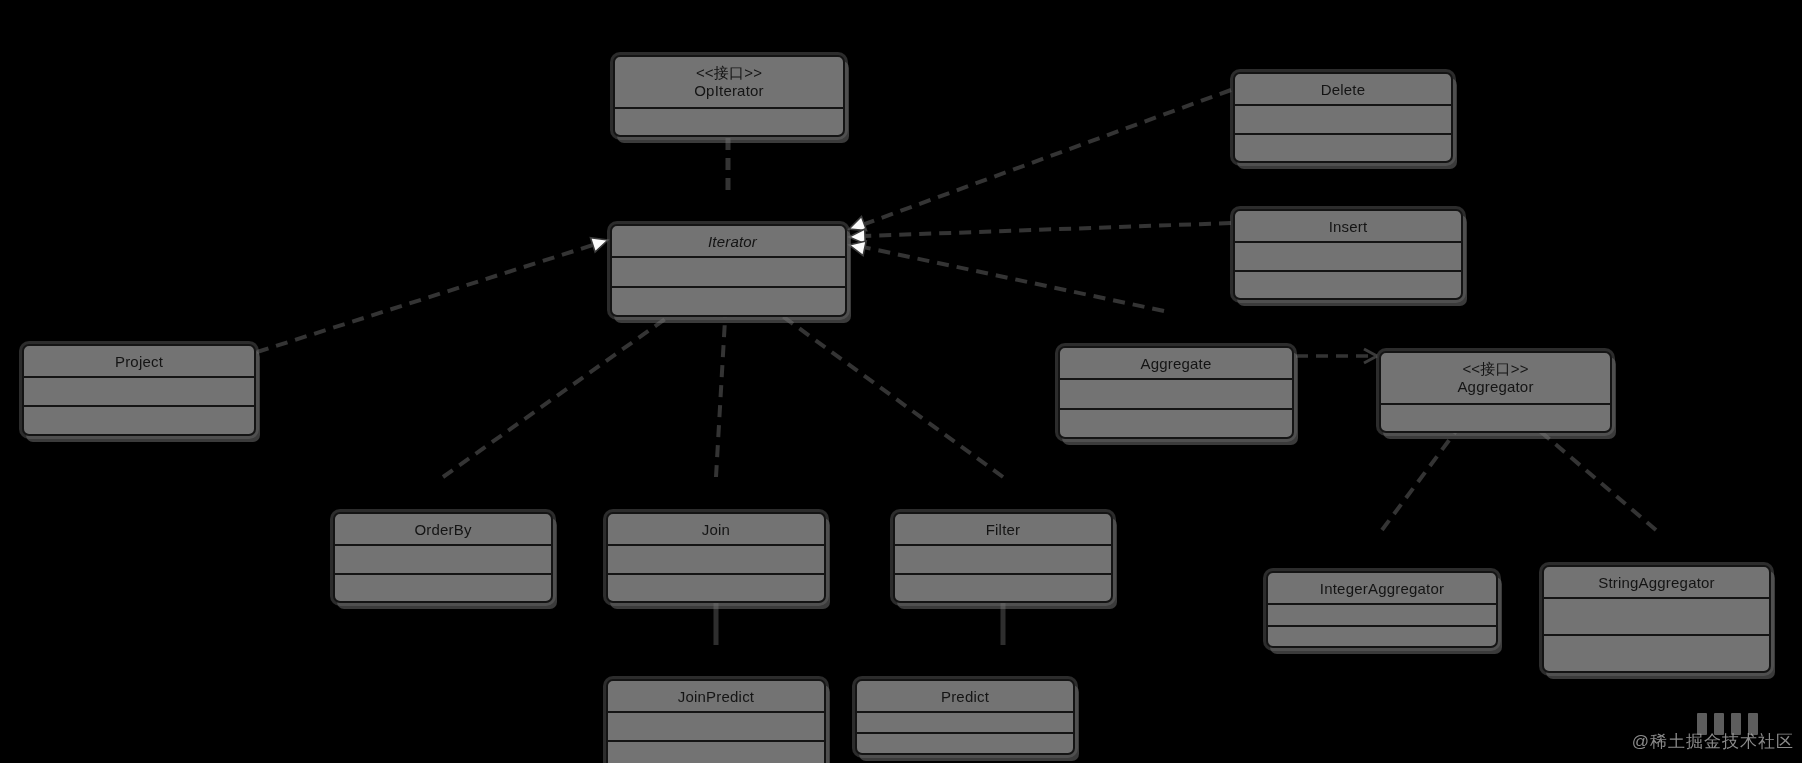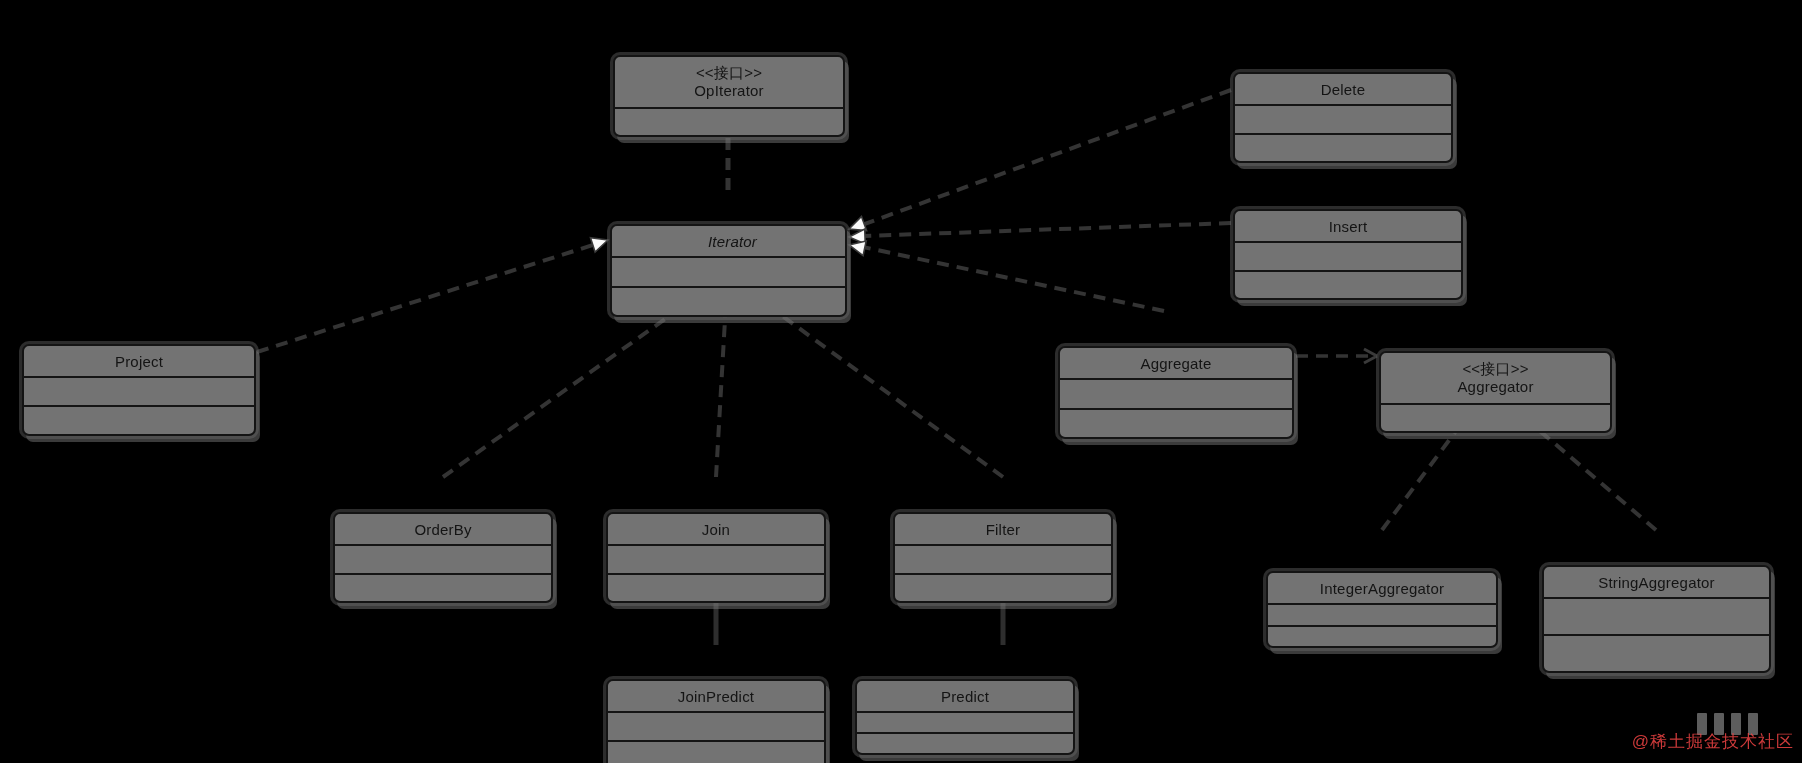--- a/index.html
+++ b/index.html
@@ -21,21 +21,21 @@
     font-size:15px;color:#141414;border-bottom:2px solid #141414;
     letter-spacing:.2px;
   }
   .iface .cls-title{height:50px;flex-direction:column;line-height:18px;}
   .abstract-title{font-style:italic;padding-left:8px;}
   .cls-comp{flex:1;}
   .cls-comp + .cls-comp{border-top:2px solid #141414;}
 
   .watermark{
     position:absolute;right:8px;bottom:10px;
-    font-size:17px;color:#ef4444;opacity:.85;letter-spacing:1px;
+    font-size:17px;color:#a3a3a3;opacity:.85;letter-spacing:1px;
   }
   .wm-bars{position:absolute;right:44px;bottom:28px;display:flex;gap:7px;opacity:.45;}
   .wm-bars span{display:block;width:10px;height:22px;background:#cfcfcf;border-radius:1px;}
 </style>
 </head>
 <body>
 
 <div id="stage">
 
   <svg class="wires" viewBox="0 0 1802 763" xmlns="http://www.w3.org/2000/svg">

